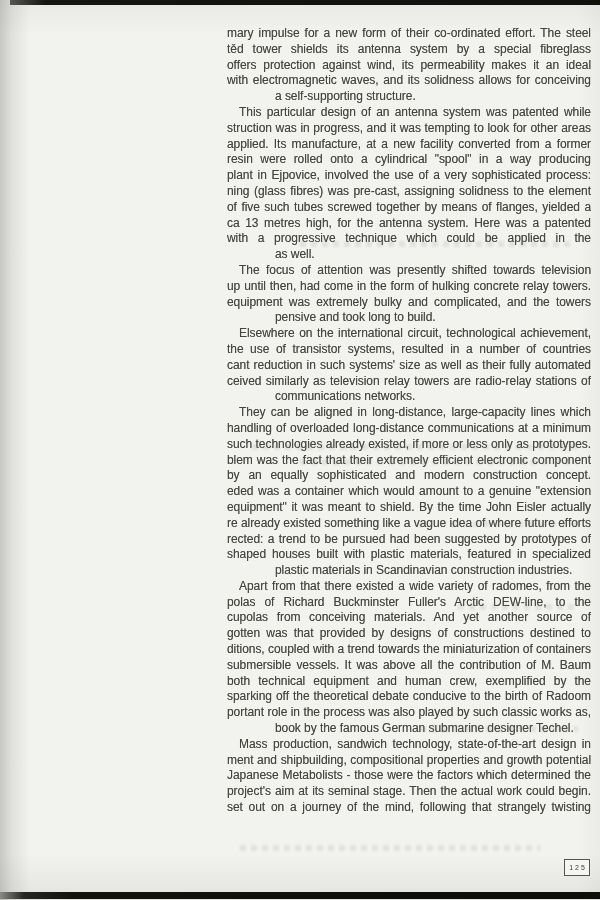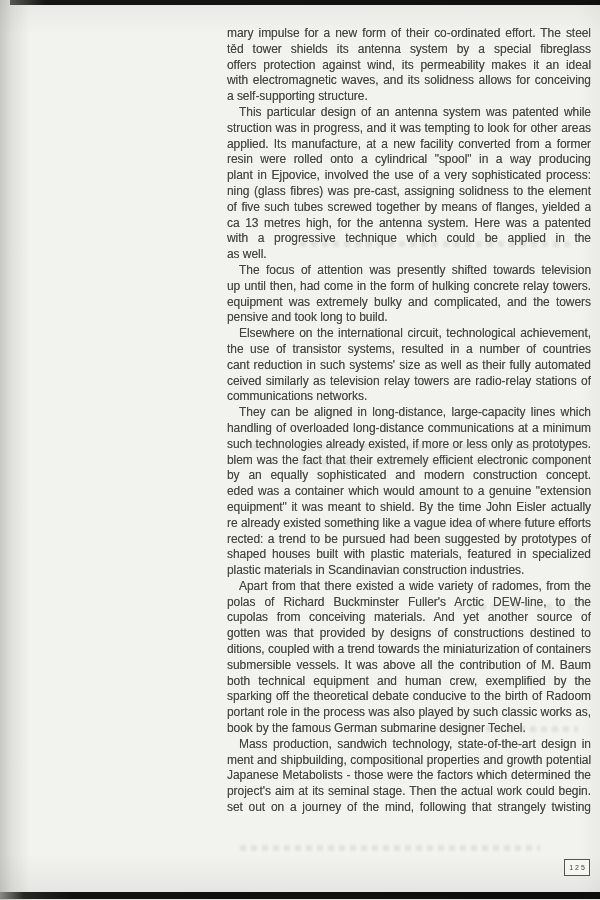--- a/index.html
+++ b/index.html
@@ -52,20 +52,21 @@
   .line {
     height: 15.8px;
     line-height: 15.8px;
     overflow: hidden;
     text-align: justify;
     text-align-last: justify;
     white-space: normal;
   }
   .line.last {
     text-align-last: left;
+    margin-left: 48px;
   }
   .line.indent {
     text-indent: 12px;
   }
   .pagenum {
     position: absolute;
     left: 564px;
     top: 859px;
     width: 24px;
     height: 15px;

